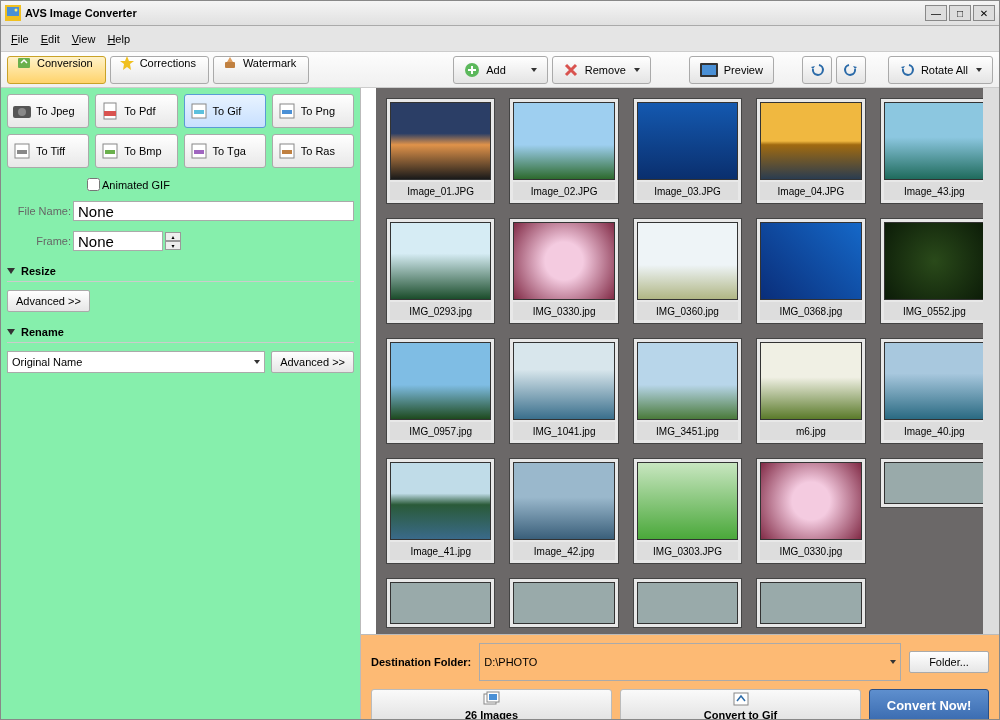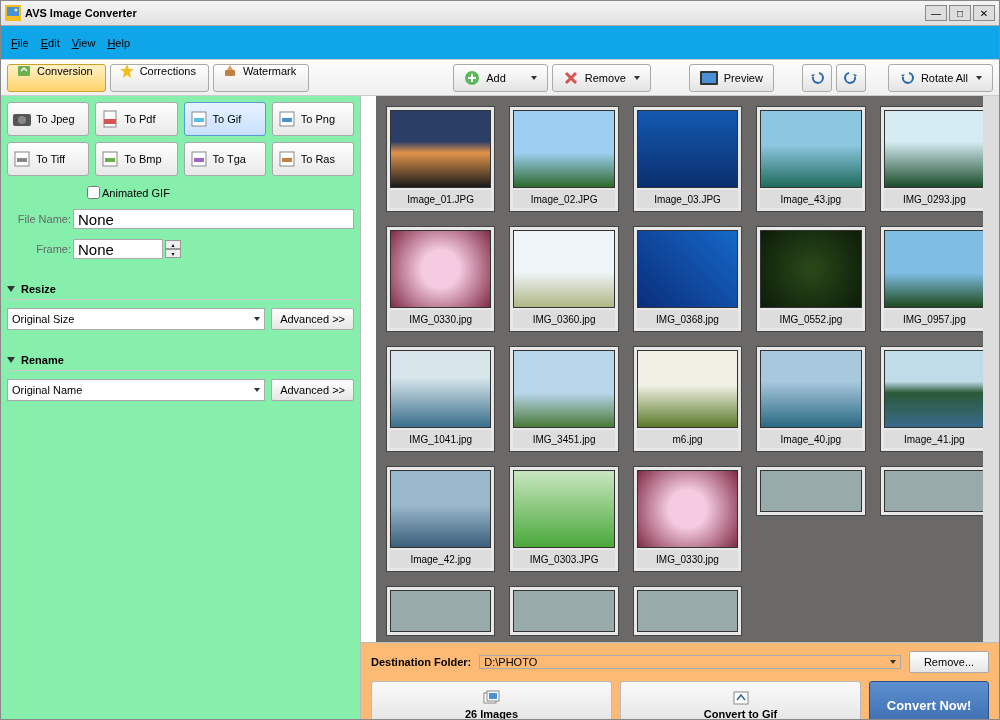--- a/index.html
+++ b/index.html
@@ -17,22 +17,22 @@
     background: linear-gradient(#f5f5f5, #e0e0e0);
     display: flex;
     align-items: center;
     padding: 12px 4px;
     border-bottom: 1px solid #aaa;
   }
   .titlebar .app-icon { width: 16px; height: 16px; margin-right: 4px; }
   .titlebar .title { font-weight: bold; flex: 1; }
   .win-btn { width: 22px; height: 16px; border: 1px solid #888; background: #ddd; margin-left: 2px; display: flex; align-items: center; justify-content: center; font-size: 10px; }
   .menubar {
-    height: 34px;
-    background: #0ea5e9;
+    height: 26px;
+    background: #e5e5e5;
     display: flex;
     align-items: center;
     padding: 0 4px;
     border-bottom: 1px solid #ccc;
   }
   .menubar span { padding: 1px 6px; cursor: default; }
   .menubar span:first-letter { text-decoration: underline; }
   .toolbar-row {
     height: 36px;
     display: flex;
@@ -97,21 +97,21 @@
     display: flex; align-items: center; margin-top: 10px; gap: 2px;
   }
   .field-row label { width: 64px; text-align: right; color: #666; }
   .text-input {
     flex: 1; height: 20px; border: 1px solid #aaa; background: #fff;
     display: flex; align-items: center; padding: 0 4px; font-size: 15px;
   }
   .spinner { width: 16px; display: flex; flex-direction: column; }
   .spinner div { height: 9px; border: 1px solid #999; background: #eee; font-size: 6px; display: flex; align-items: center; justify-content: center; }
   .section-header {
-    display: flex; align-items: center; gap: 6px; margin-top: 24px;
+    display: flex; align-items: center; gap: 6px; margin-top: 14px;
     border-bottom: 1px solid #ccc; padding-bottom: 4px; font-weight: bold;
   }
   .section-header .toggle-icon { width: 0; height: 0; border-left: 4px solid transparent; border-right: 4px solid transparent; border-top: 6px solid #333; }
   .section-body { margin-top: 8px; display: flex; gap: 6px; align-items: center; }
   .combo { flex: 1; height: 22px; border: 1px solid #aaa; background: #fff; display: flex; align-items: center; padding: 0 4px; justify-content: space-between; }
   .btn-std {
     height: 22px; border: 1px solid #aaa; background: linear-gradient(#fff,#e6e6e6);
     padding: 0 8px; display: flex; align-items: center; border-radius: 2px; cursor: pointer;
   }
   .output-name { margin-top: 10px; }
@@ -131,21 +131,21 @@
   }
   .thumb-img { width: 100%; flex: 1; background: #888; border: 1px solid #333; }
   .thumb-label { height: 18px; width: 100%; display: flex; align-items: center; justify-content: center; font-size: 10px; background: #ddd; margin-top: 2px; }
   .thumb-card.partial { height: 50px; overflow: hidden; }
   .bottom-bar {
     height: 96px; padding: 8px 10px; display: flex; flex-direction: column; gap: 8px;
     background: #fdba74; border-top: 1px solid #bbb;
   }
   .dest-row { display: flex; align-items: center; gap: 8px; }
   .dest-row label { font-weight: bold; }
-  .dest-input { flex: 1; height: 14px; border: 1px solid #aaa; display: flex; align-items: center; padding: 0 4px; justify-content: space-between; }
+  .dest-input { flex: 1; height: 38px; border: 1px solid #aaa; display: flex; align-items: center; padding: 0 4px; justify-content: space-between; }
   .big-btn-row { display: flex; align-items: stretch; gap: 8px; height: 48px; }
   .big-step {
     flex: 1; border: 1px solid #bbb; background: linear-gradient(#fafafa,#e2e2e2);
     display: flex; flex-direction: column; align-items: center; justify-content: center; gap: 2px;
     font-weight: bold; position: relative; border-radius: 3px;
   }
   .big-step .ico { width: 18px; height: 16px; }
   .convert-btn {
     width: 120px; background: linear-gradient(#5e8fce,#3a6bb0); color: #fff;
     border: 1px solid #2a4f85; border-radius: 3px; display: flex; align-items: center;
@@ -364,24 +364,20 @@
           <div>▴</div>
           <div>▾</div>
         </div>
     </div>
 
     <div class="section-header">
       <span class="toggle-icon"></span>
       <span>Resize</span>
     </div>
     <div class="section-body">
-      <div class="combo">
-        <span>Original Size</span>
-        <span class="drop-arrow"></span>
-      </div>
       <div class="btn-std">
           <span>Advanced &gt;&gt;</span>
         </div>
     </div>
 
     <div class="section-header">
       <span class="toggle-icon"></span>
       <span>Rename</span>
     </div>
     <div class="section-body">
@@ -403,20 +399,24 @@
         </div>
         <div class="thumb-card">
           <div class="thumb-img" style="background: linear-gradient(rgb(158, 207, 240) 55%, rgb(45, 106, 45));"></div>
           <div class="thumb-label">Image_02.JPG</div>
         </div>
         <div class="thumb-card">
           <div class="thumb-img" style="background: linear-gradient(rgb(20, 89, 176), rgb(10, 47, 110));"></div>
           <div class="thumb-label">Image_03.JPG</div>
         </div>
         <div class="thumb-card">
+          <div class="thumb-img" style="background: linear-gradient(rgb(240, 184, 64) 50%, rgb(160, 106, 16) 55%, rgb(42, 60, 80));"></div>
+          <div class="thumb-label">Image_04.JPG</div>
+        </div>
+        <div class="thumb-card">
           <div class="thumb-img" style="background: linear-gradient(rgb(140, 199, 224) 45%, rgb(31, 107, 92));"></div>
           <div class="thumb-label">Image_43.jpg</div>
         </div>
         <div class="thumb-card">
           <div class="thumb-img" style="background: linear-gradient(rgb(214, 236, 244) 40%, rgb(27, 77, 43));"></div>
           <div class="thumb-label">IMG_0293.jpg</div>
         </div>
         <div class="thumb-card">
           <div class="thumb-img" style="background: radial-gradient(circle, rgb(244, 203, 224) 30%, rgb(129, 43, 70));"></div>
           <div class="thumb-label">IMG_0330.jpg</div>
@@ -488,21 +488,21 @@
     </div>
 
     <div class="bottom-bar">
       <div class="dest-row">
         <label>Destination Folder:</label>
         <div class="dest-input">
           <span>D:\PHOTO</span>
           <span class="drop-arrow"></span>
         </div>
         <div class="btn-std" style="height:22px;width:80px;justify-content:center">
-            <span>Remove...</span>
+            <span>Folder...</span>
           </div>
       </div>
       <div class="big-btn-row">
         <div class="big-step">
           <span class="ico">
               <svg viewBox="0 0 18 16">
                 <rect x="1" y="3" width="12" height="10" fill="#fff" stroke="#888"></rect>
                 <rect x="4" y="1" width="12" height="10" fill="#fff" stroke="#888"></rect>
                 <rect x="6" y="3" width="8" height="6" fill="#4a90d6"></rect>
               </svg>

